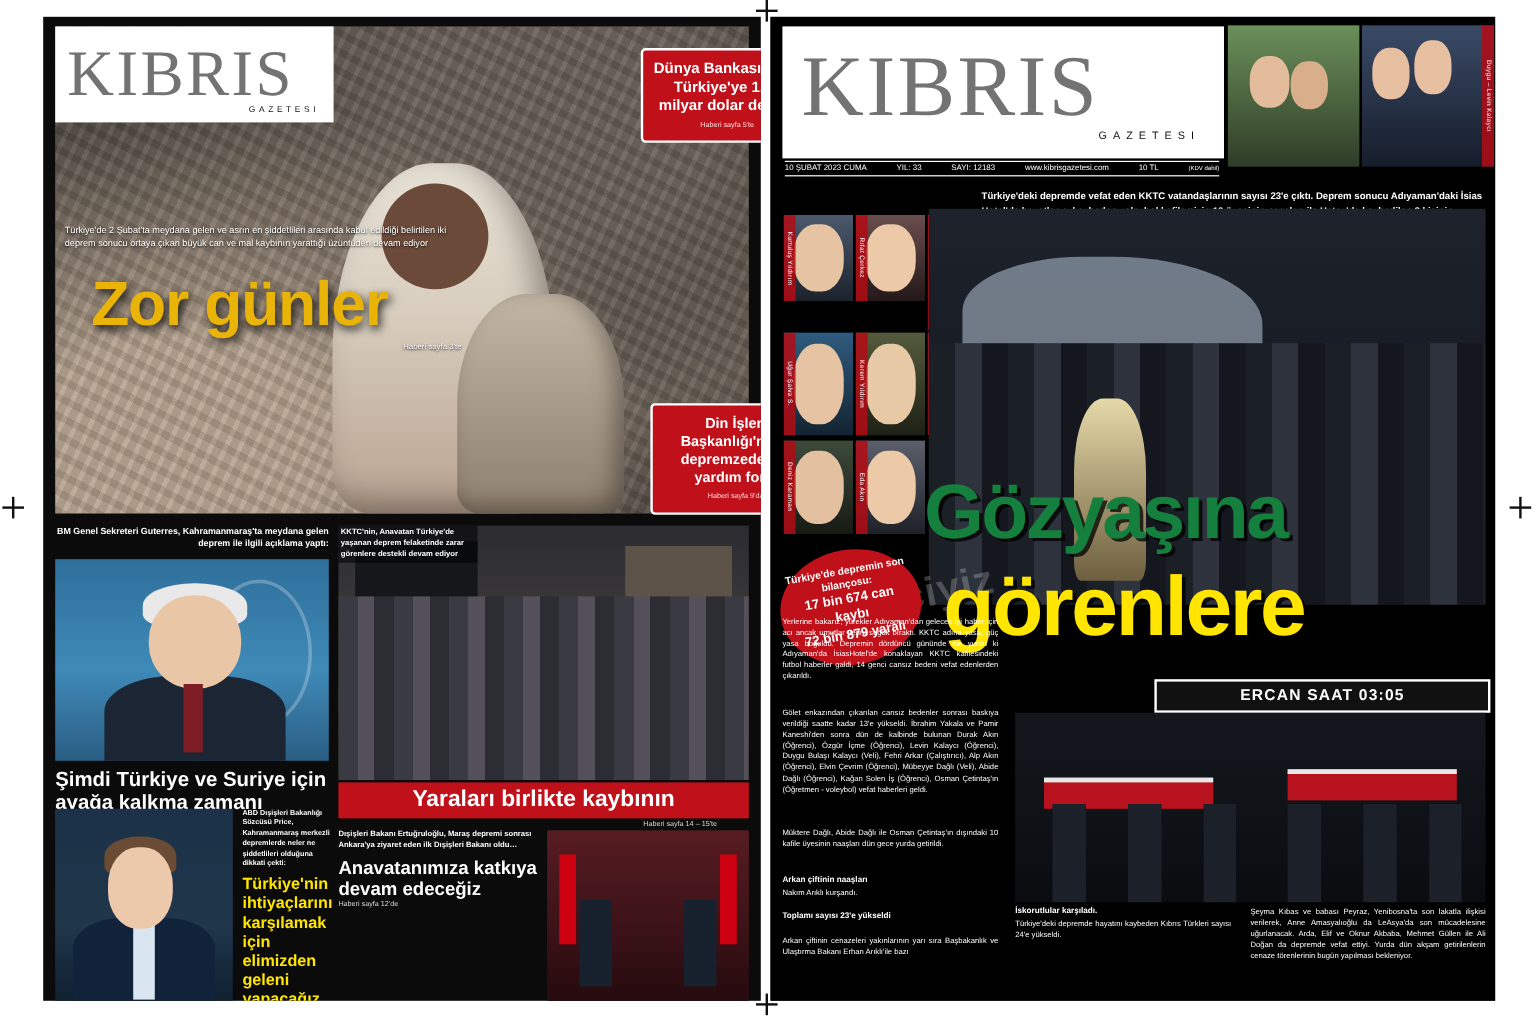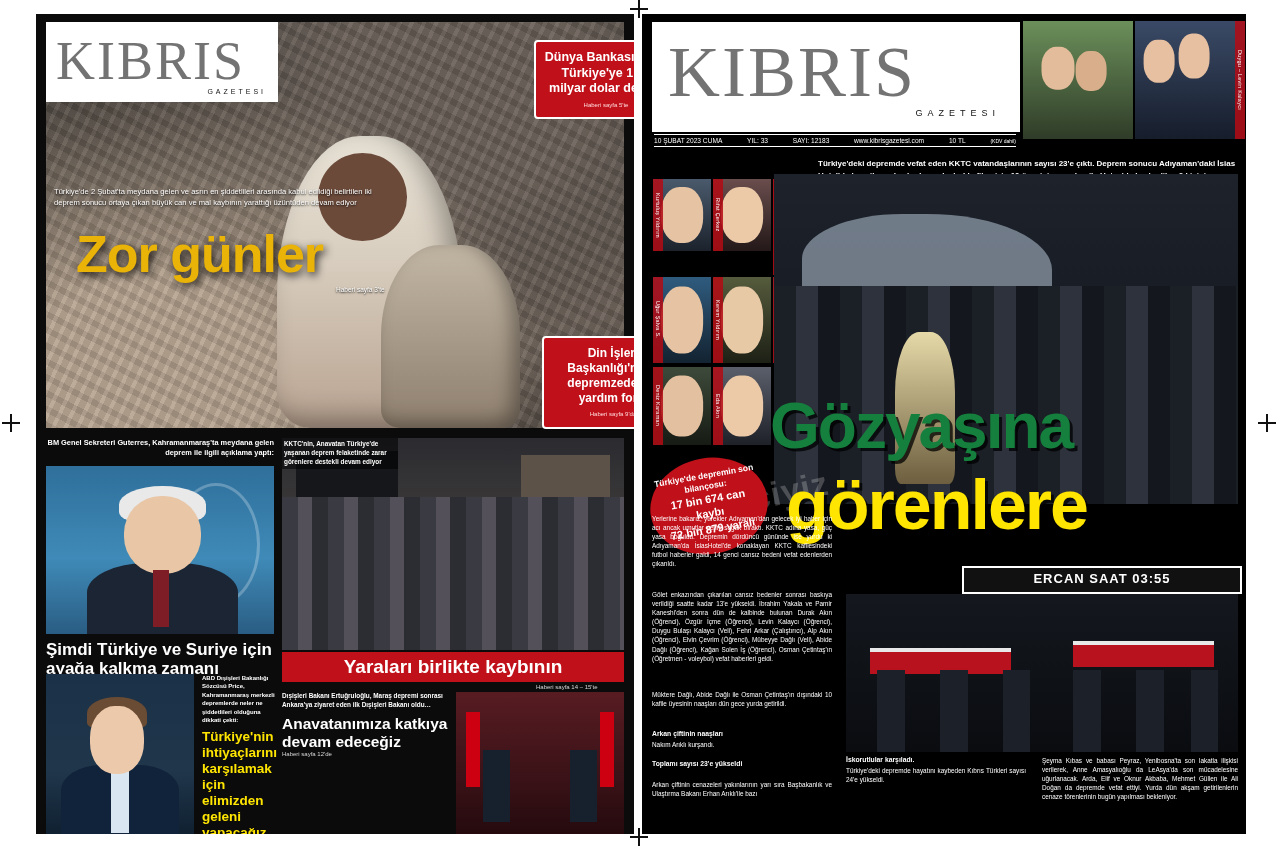--- a/index.html
+++ b/index.html
@@ -302,21 +302,21 @@
 
     <div class="gozyasina" style="left:128px;top:382px;">Gözyaşına</div>
     <div class="bogulduk" style="left:144px;top:458px;">görenlere</div>
 
     <div class="redcirc" style="left:8px;top:444px;">
       <span>Türkiye'de depremin son bilançosu:</span>
       <b>17 bin 674 can kaybı</b>
       <b>72 bin 879 yaralı</b>
     </div>
 
-    <div class="ercan" style="left:320px;top:552px;">ERCAN SAAT 03:55</div>
+    <div class="ercan" style="left:320px;top:552px;">ERCAN SAAT 03:05</div>
 
     <div class="photo ph-coffin" style="left:204px;top:580px;width:392px;height:158px;">
       <div class="c1"></div>
         <div class="c2"></div>
       <div class="soldier" style="left:8%;"></div>
         <div class="soldier" style="left:24%;"></div>
       <div class="soldier" style="left:40%;"></div>
         <div class="soldier" style="left:58%;"></div>
       <div class="soldier" style="left:74%;"></div>
         <div class="soldier" style="left:88%;"></div>

